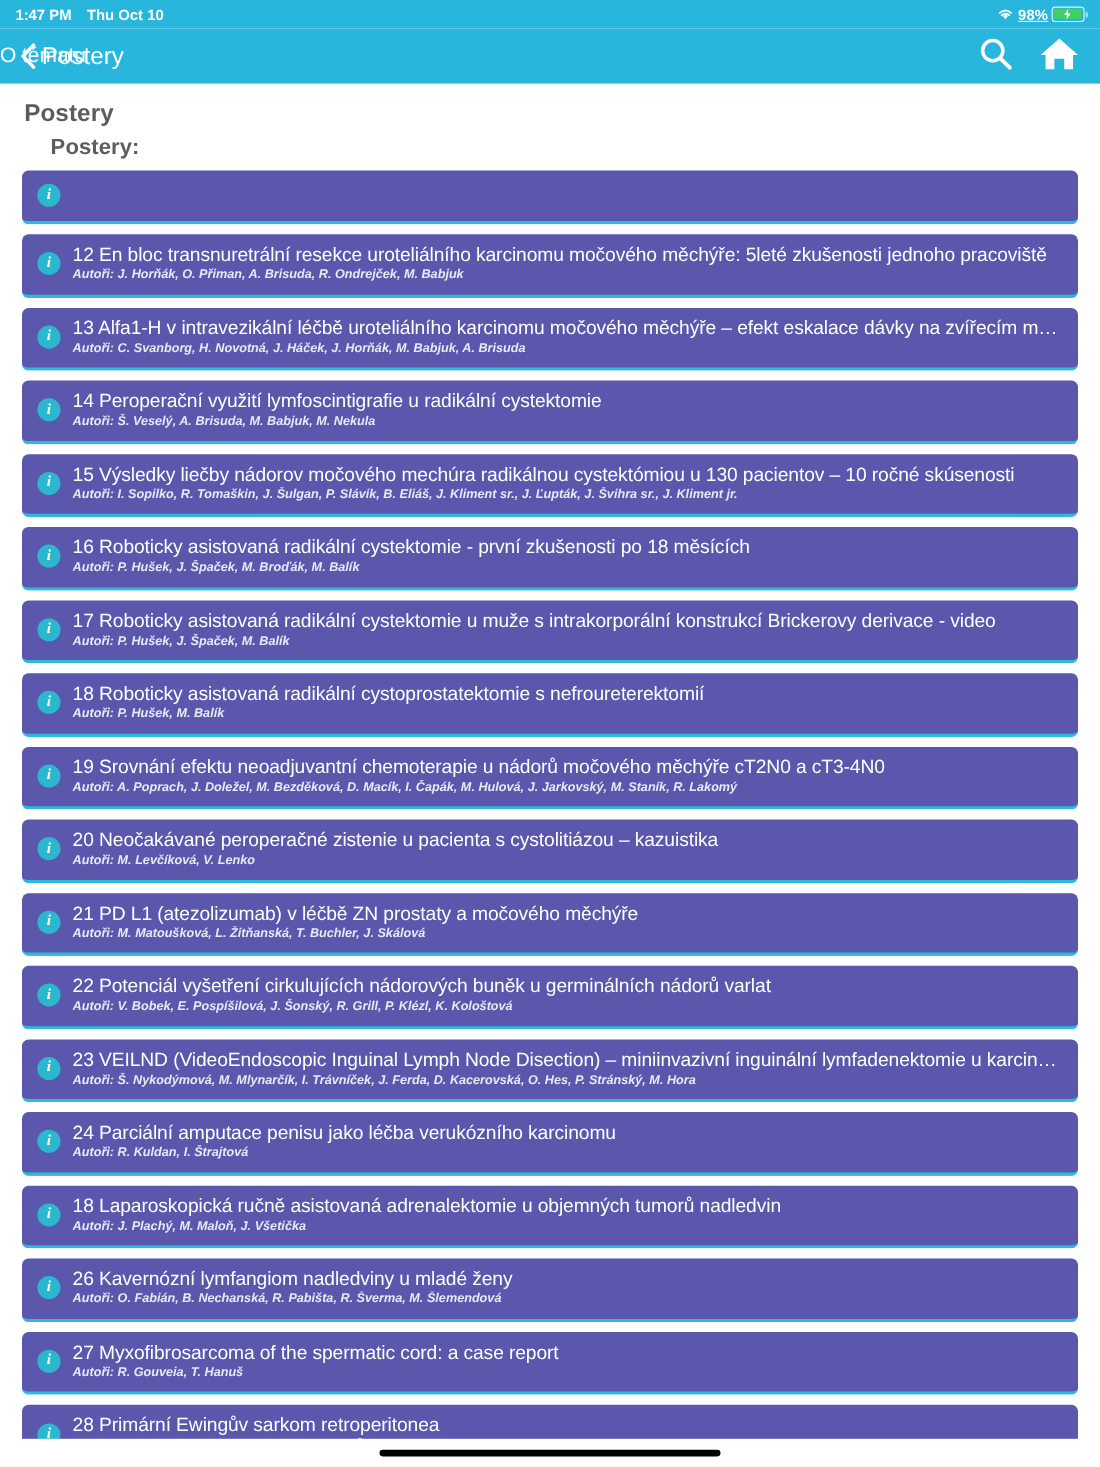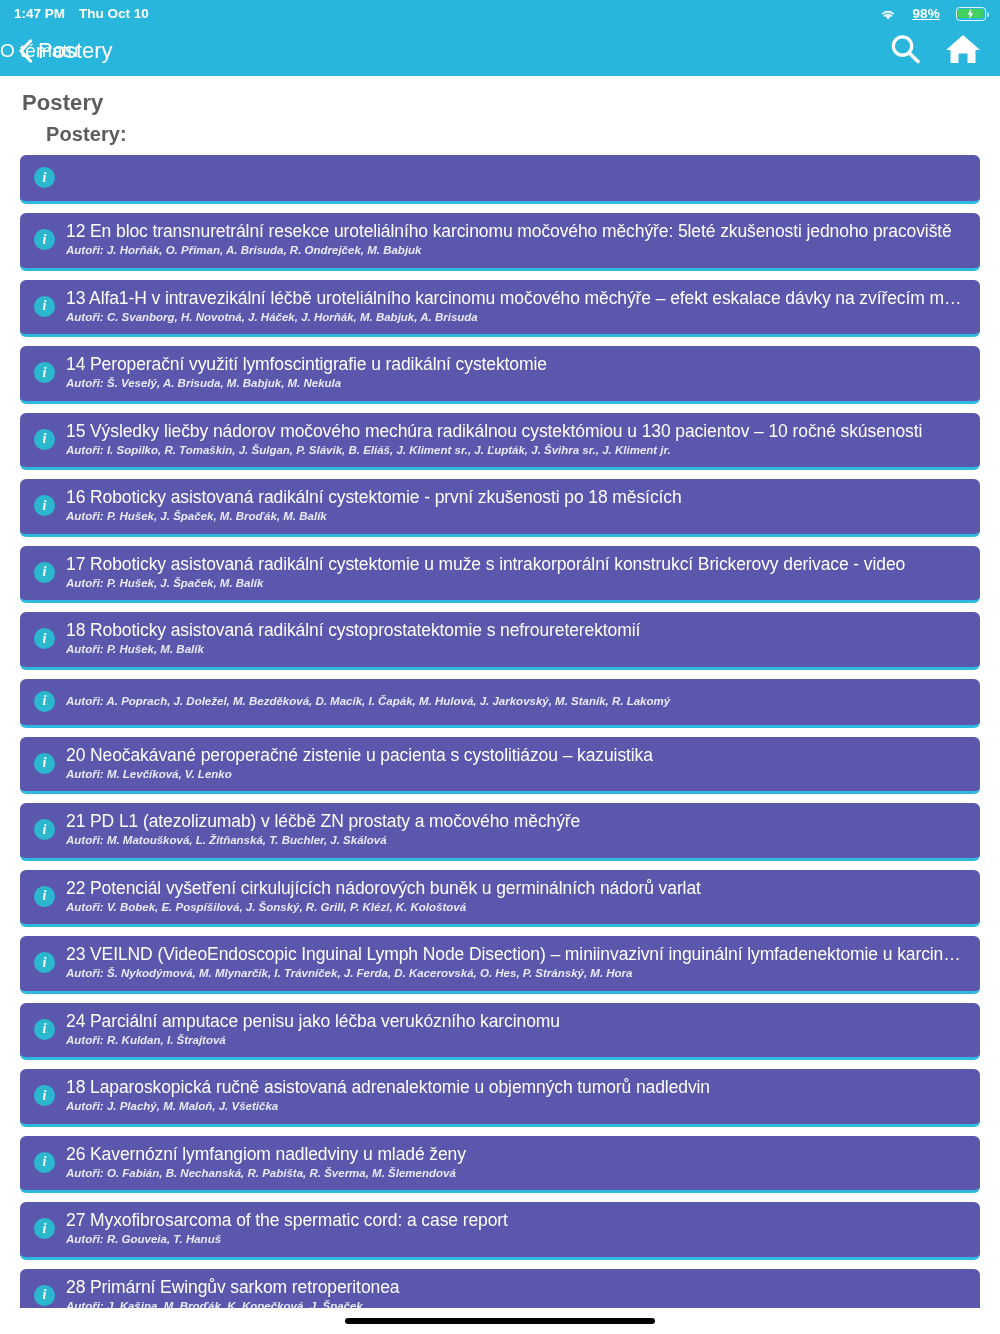--- a/index.html
+++ b/index.html
@@ -20,22 +20,22 @@
     align-items: center;
     padding: 0 14px;
     color: #ffffff;
     font-size: 13.5px;
     font-weight: bold;
   }
   .status-left { display: flex; align-items: flex-start; gap: 14px; }
   .status-right {
     margin-left: auto;
     display: flex;
-    align-items: flex-end;
-    gap: 16px;
+    align-items: flex-start;
+    gap: 3px;
     text-decoration: underline;
   }
   .wifi-icon { width: 16px; height: 13px; position: relative; display: block; }
   .battery-pct { font-size: 13.5px; font-weight: bold; letter-spacing: .2px; }
   .battery {
     width: 30px; height: 14px;
     border: 1.6px solid rgba(255,255,255,.85);
     border-radius: 3.5px;
     position: relative;
     padding: 1.4px;
@@ -280,20 +280,21 @@
       <div class="poster-item">
         <span class="info-icon">i</span>
         <div class="poster-text">
           <div class="poster-title">18 Roboticky asistovaná radikální cystoprostatektomie s nefroureterektomií</div>
           <div class="poster-authors">Autoři: P. Hušek, M. Balík</div>
         </div>
       </div>
       <div class="poster-item">
         <span class="info-icon">i</span>
         <div class="poster-text">
+          <div class="poster-title">19 Srovnání efektu neoadjuvantní chemoterapie u nádorů močového měchýře cT2N0 a cT3-4N0</div>
           <div class="poster-authors">Autoři: A. Poprach, J. Doležel, M. Bezděková, D. Macík, I. Čapák, M. Hulová, J. Jarkovský, M. Staník, R. Lakomý</div>
         </div>
       </div>
       <div class="poster-item">
         <span class="info-icon">i</span>
         <div class="poster-text">
           <div class="poster-title">20 Neočakávané peroperačné zistenie u pacienta s cystolitiázou – kazuistika</div>
           <div class="poster-authors">Autoři: M. Levčíková, V. Lenko</div>
         </div>
       </div>

